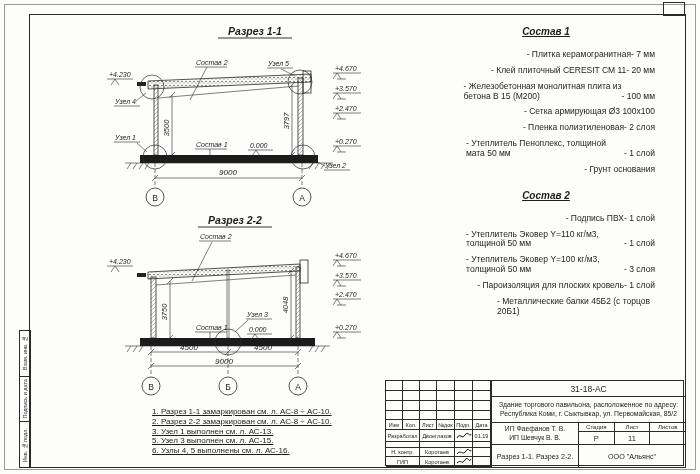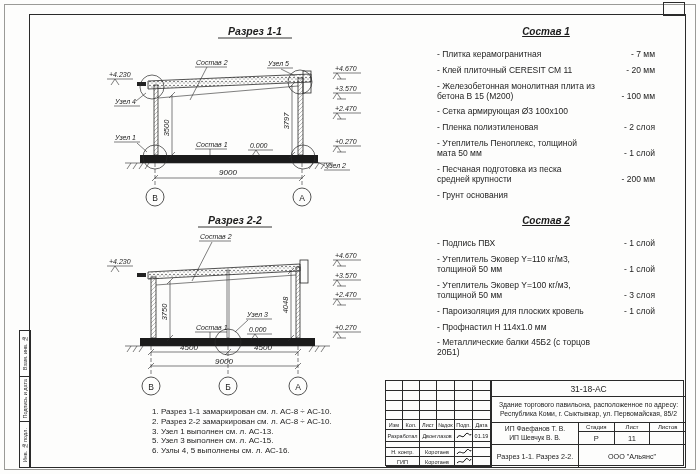--- a/index.html
+++ b/index.html
@@ -11,26 +11,26 @@
   .side-strip{position:absolute;left:19px;top:330px;width:10px;height:136px;border:1px solid #2a2a2a;display:flex;flex-direction:column;}
   .side-cell{flex:1;border-bottom:1px solid #2a2a2a;display:flex;align-items:center;justify-content:center;overflow:hidden;}
   .side-cell:last-child{border-bottom:none;}
   .side-cell span{writing-mode:vertical-rl;transform:rotate(180deg);font-size:5.5px;white-space:nowrap;color:#333;}
   svg text{fill:#1d1d1d;}
   .ann{font-style:italic;}
   .sec-svg{position:absolute;}
   
   .sostav{position:absolute;left:437px;top:26px;width:218px;}
   .s-title{font-size:10px;font-weight:bold;font-style:italic;text-decoration:underline;text-align:center;margin-bottom:13px;}
-  .s-item{display:flex;justify-content:space-between;align-items:flex-end;margin-bottom:6px;font-size:8.5px;line-height:1.16;}
+  .s-item{display:flex;justify-content:flex-end;align-items:flex-end;margin-bottom:6px;font-size:8.5px;line-height:1.16;}
   .s-name{max-width:158px;}
   .s-val{white-space:nowrap;}
   .gap2{margin-top:15px;}
   
-  .notes{position:absolute;left:152px;top:407px;font-size:8px;line-height:1.23;}
+  .notes{position:absolute;left:152px;top:407px;font-size:8px;line-height:1.23;text-decoration:underline;}
   
   .tb{position:absolute;left:385px;top:380px;width:299px;height:86px;border:1.5px solid #2a2a2a;box-sizing:border-box;font-size:6px;}
   .tb *{box-sizing:border-box;}
   .tb-left{position:absolute;left:0;top:0;width:105px;height:86px;}
   .tb-row{display:flex;width:105px;}
   .tb-c{border-right:0.8px solid #2a2a2a;border-bottom:0.8px solid #2a2a2a;height:100%;display:flex;align-items:center;justify-content:center;overflow:hidden;font-size:5.5px;}
   .tb-doc{position:absolute;left:105px;top:0;width:194px;height:16px;border-left:0.8px solid #2a2a2a;border-bottom:0.8px solid #2a2a2a;display:flex;align-items:center;justify-content:center;font-size:8.5px;}
   .tb-desc{position:absolute;left:105px;top:16px;width:194px;height:26px;border-left:0.8px solid #2a2a2a;border-bottom:0.8px solid #2a2a2a;display:flex;align-items:center;justify-content:center;text-align:center;font-size:6.8px;line-height:1.25;padding:0 3px;}
   .tb-mid{position:absolute;left:105px;top:42px;width:88px;height:22px;border-left:0.8px solid #2a2a2a;border-right:0.8px solid #2a2a2a;border-bottom:0.8px solid #2a2a2a;display:flex;flex-direction:column;align-items:center;justify-content:center;font-size:6.8px;line-height:1.3;text-align:center;}
   .tb-stage{position:absolute;left:193px;top:42px;width:106px;height:22px;border-bottom:0.8px solid #2a2a2a;display:flex;flex-direction:column;}
@@ -289,48 +289,40 @@
       </div>
     <div class="s-item">
         <span class="s-name">- Пленка полиэтиленовая</span>
         <span class="s-val">- 2 слоя</span>
       </div>
     <div class="s-item">
         <span class="s-name">- Утеплитель Пеноплекс, толщиной мата 50 мм</span>
         <span class="s-val">- 1 слой</span>
       </div>
     <div class="s-item">
-        <span class="s-name">- Песчаная подготовка из песка средней крупности</span>
-        <span class="s-val">- 200 мм</span>
-      </div>
-    <div class="s-item">
         <span class="s-name">- Грунт основания</span>
         <span class="s-val"></span>
       </div>
 
     <div class="s-title gap2">Состав 2</div>
     <div class="s-item">
         <span class="s-name">- Подпись ПВХ</span>
         <span class="s-val">- 1 слой</span>
       </div>
     <div class="s-item">
         <span class="s-name">- Утеплитель Эковер Y=110 кг/м3, толщиной 50 мм</span>
         <span class="s-val">- 1 слой</span>
       </div>
     <div class="s-item">
         <span class="s-name">- Утеплитель Эковер Y=100 кг/м3, толщиной 50 мм</span>
         <span class="s-val">- 3 слоя</span>
       </div>
     <div class="s-item">
         <span class="s-name">- Пароизоляция для плоских кровель</span>
         <span class="s-val">- 1 слой</span>
-      </div>
-    <div class="s-item">
-        <span class="s-name">- Профнастил Н 114х1.0 мм</span>
-        <span class="s-val"></span>
       </div>
     <div class="s-item">
         <span class="s-name">- Металлические балки 45Б2 (с торцов 20Б1)</span>
         <span class="s-val"></span>
       </div>
   </div>
 
   <div class="notes">
     <div>1. Разрез 1-1 замаркирован см. л. АС-8 ÷ АС-10.</div>
     <div>2. Разрез 2-2 замаркирован см. л. АС-8 ÷ АС-10.</div>

